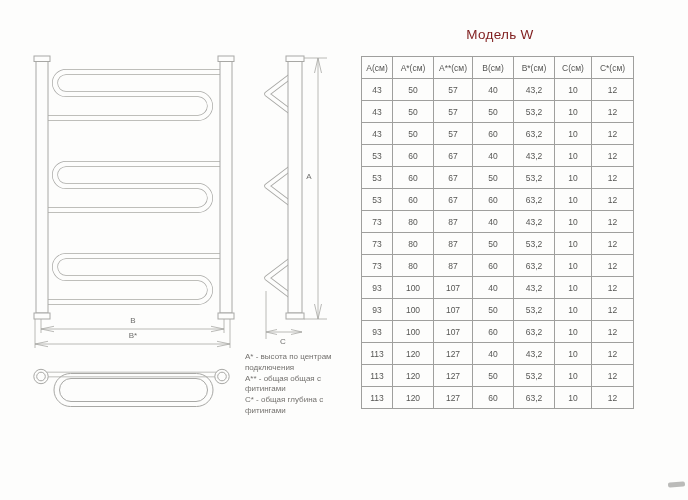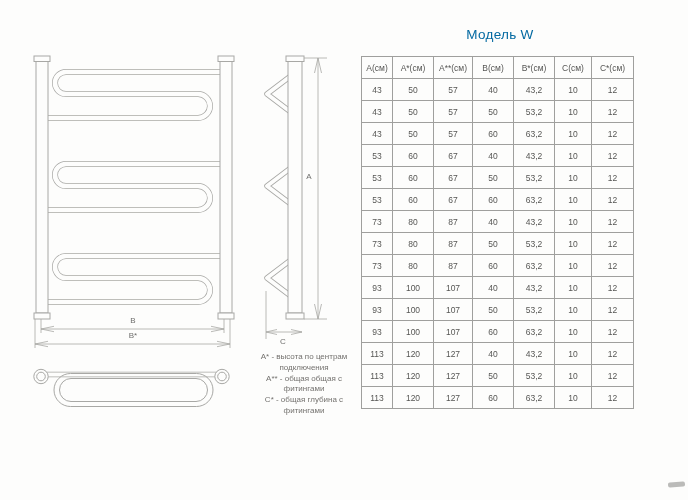--- a/index.html
+++ b/index.html
@@ -11,37 +11,36 @@
     position:relative;
     width:688px;height:500px;
     background:#fdfdfc;
     overflow:hidden;
   }
   .title{
     position:absolute;
     left:362px;top:27px;width:276px;
     text-align:center;
     font-size:13.5px;
-    color:#0369a1;
+    color:#7f1d1d;
     letter-spacing:.3px;
   }
   .drawing-svg{position:absolute;left:0;top:0;}
   .dim-label{
     position:absolute;
     font-size:8px;
     color:#6e6e6c;
     text-align:center;
   }
   .notes{
     position:absolute;
     left:245px;top:352px;width:118px;
     font-size:8px;
     line-height:10.5px;
     color:#73716e;
-    text-align:center;
   }
   .notes div{margin:0 0 0.5px 0;}
   .spec-table-wrap{
     position:absolute;left:361px;top:56px;
   }
   table.spec{
     border-collapse:collapse;
     table-layout:fixed;
   }
   table.spec th, table.spec td{

